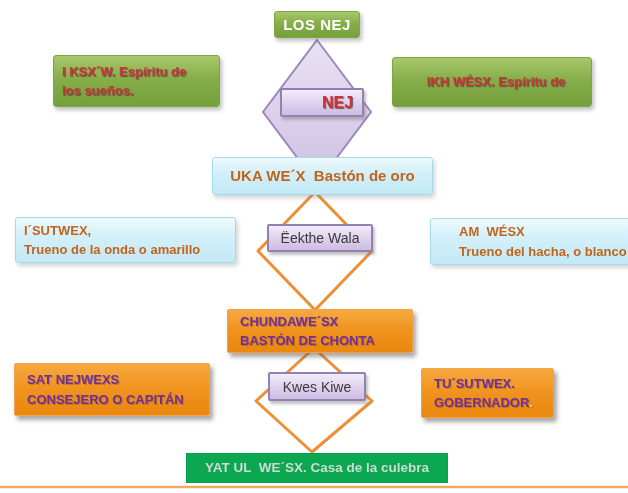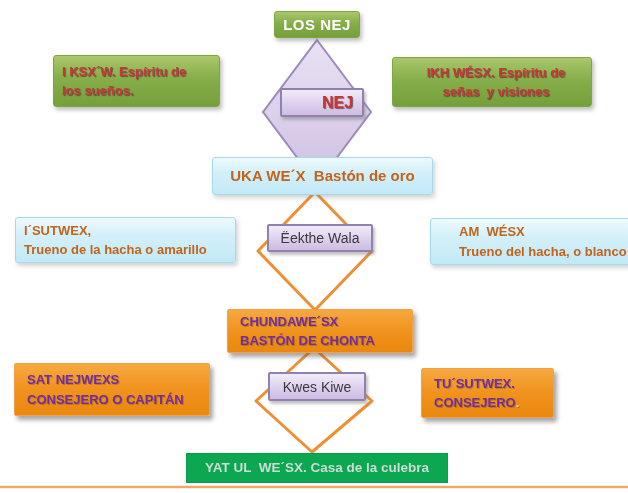--- a/index.html
+++ b/index.html
@@ -79,38 +79,37 @@
     <span class="lbl">LOS NEJ</span>
   </div>
 
   <div class="box green pad8" style="left:53px; top:55px; width:167px; height:52px;">
     <div class="ln red-text">I KSX´W. Espíritu de</div>
     <div class="ln red-text">los sueños.</div>
   </div>
 
   <div class="box green pad8" style="left:392px; top:57px; width:200px; height:50px;align-items:center;">
     <div class="ln red-text">IKH WÉSX. Espíritu de</div>
-    <div class="ln red-text">señas  y visiones</div>
   </div>
 
   <div class="box lavender center" style="left:280px; top:88px; width:84px; height:29px;">
     <span class="nej-text">NEJ</span>
   </div>
 
   <div class="box blue center uka-text" style="left:212px; top:157px; width:221px; height:38px;">
     <span class="ln">UKA WE´X  Bastón de oro</span>
   </div>
 
   <div class="box lavender center" style="left:267px; top:224px; width:106px; height:28px;">
     <span class="dark-text">Ëekthe Wala</span>
   </div>
 
   <div class="box blue pad8" style="left:8px; top:217px; width:221px; height:46px;margin-left:7px;">
     <div class="ln">I´SUTWEX,</div>
-    <div class="ln">Trueno de la hacha o amarillo</div>
+    <div class="ln">Trueno de la onda o amarillo</div>
   </div>
 
   <div class="box blue pad10" style="left:408px; top:218px; width:210px; height:47px;">
     <div class="ln">AM  WÉSX</div>
     <div class="ln">Trueno del hacha, o blanco</div>
   </div>
 
   <div class="box lavender center" style="left:268px; top:372px; width:98px; height:29px;">
     <span class="dark-text">Kwes Kiwe</span>
   </div>
@@ -120,20 +119,20 @@
     <div class="ln">BASTÓN DE CHONTA</div>
   </div>
 
   <div class="box orange pad12" style="left:14px; top:363px; width:196px; height:53px;">
     <div class="ln">SAT NEJWEXS</div>
     <div class="ln">CONSEJERO O CAPITÁN</div>
   </div>
 
   <div class="box orange pad12" style="left:421px; top:368px; width:133px; height:50px;">
     <div class="ln">TU´SUTWEX.</div>
-    <div class="ln"><span>CONSEJERO</span><span class="suffix-light">.</span></div>
+    <div class="ln"><span>GOBERNADOR</span><span class="suffix-light">.</span></div>
   </div>
 
   <div class="box emerald center" style="left:186px; top:453px; width:262px; height:30px;">
     <span class="ln">YAT UL  WE´SX. Casa de la culebra</span>
   </div>
 
 </div>
 
 </body></html>

